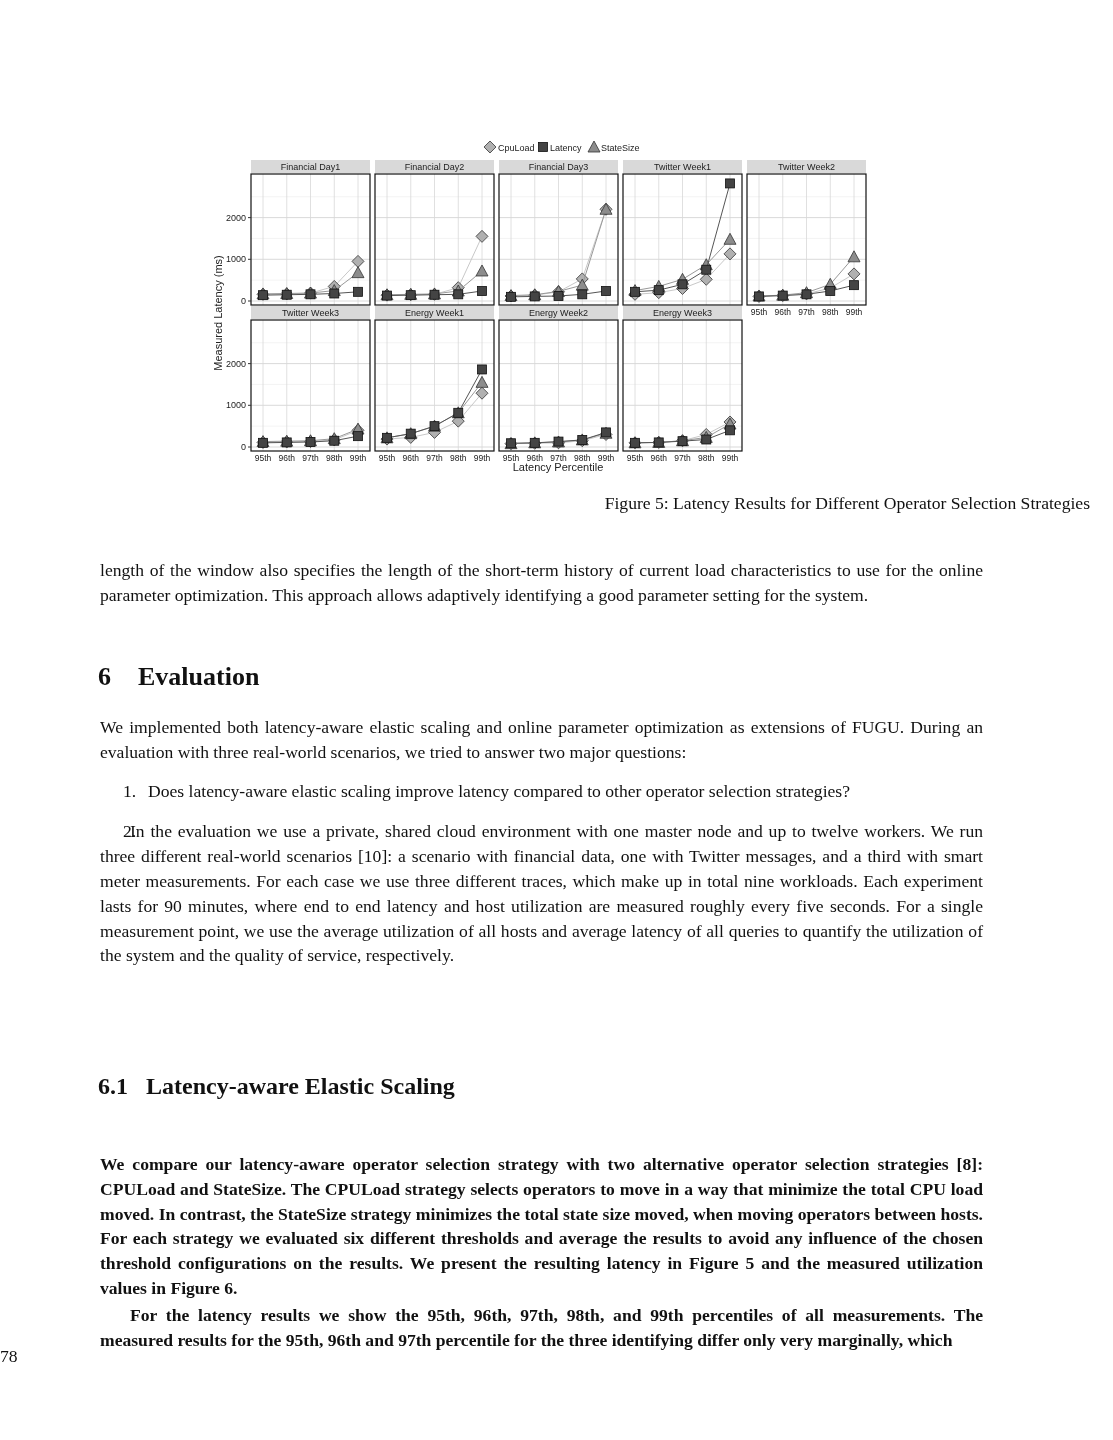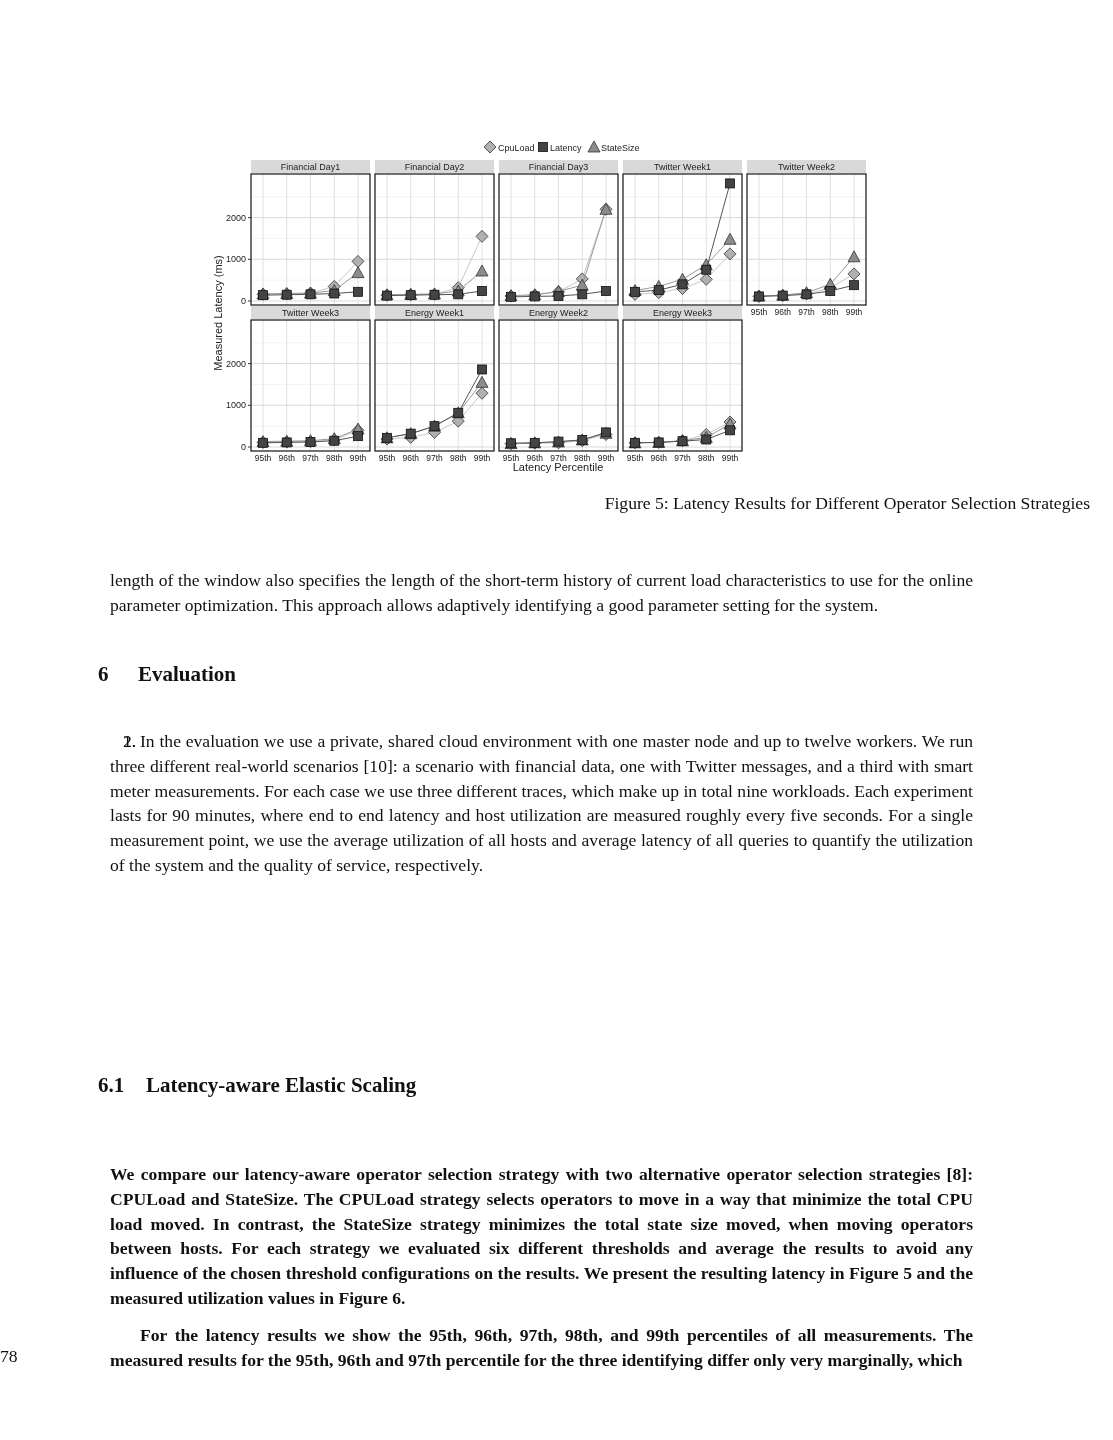--- a/index.html
+++ b/index.html
@@ -1,23 +1,23 @@
 <!DOCTYPE html>
 <html><head>
 <meta charset="utf-8">
 <style>
   html, body { margin: 0; padding: 0; background: #ffffff; }
   body { width: 1113px; height: 1440px; position: relative; overflow: hidden; font-family: "Liberation Serif", "DejaVu Serif", serif; color: #111; }
   .page-text { position: absolute; left: 98px; width: 887px; font-size: 17.6px; line-height: 24.8px; text-align: justify; }
   .caption { position: absolute; top: 493px; left: 10px; width: 1080px; text-align: right; font-size: 17.6px; }
-  .h1 { position: absolute; top: 662px; left: 98px; font-size: 21px; font-weight: bold; }
+  .h1 { position: absolute; top: 662px; left: 98px; font-size: 26px; font-weight: bold; }
   .h1 .num { display: inline-block; width: 40px; }
-  .h2 { position: absolute; top: 1073px; left: 98px; font-size: 21px; font-weight: bold; }
+  .h2 { position: absolute; top: 1073px; left: 98px; font-size: 24px; font-weight: bold; }
   .h2 .num { display: inline-block; width: 48px; }
-  p { margin: 12px; }
+  p { margin: 2px; }
   .indent { text-indent: 30px; }
   ol { margin: 0; padding: 0; list-style: none; }
   ol li { position: relative; padding-left: 50px; padding-right: 0; }
   ol li .n { position: absolute; left: 25px; }
   .pagenum { position: absolute; top: 1346px; left: 0; width: 1080px; text-align: left; font-size: 17.6px; }
   svg text { font-family: "Liberation Sans", "DejaVu Sans", sans-serif; }
   #chart { position: absolute; left: 200px; top: 135px; }
 </style>
 </head>
 <body>
@@ -360,22 +360,23 @@
 
 <div class="caption">Figure 5: Latency Results for Different Operator Selection Strategies</div>
 
 <div class="page-text" style="top:556px;">
   <p>length of the window also specifies the length of the short-term history of current load characteristics to use for the online parameter optimization. This approach allows adaptively identifying a good parameter setting for the system.</p>
 </div>
 
 <div class="h1"><span class="num">6</span><span>Evaluation</span></div>
 
 <div class="page-text" style="top:713px;">
+  <p>We implemented both latency-aware elastic scaling and online parameter optimization as extensions of FUGU. During an evaluation with three real-world scenarios, we tried to answer two major questions:</p>
   <ol style="margin-top:14px;">
-    <li><span class="n">1.</span></li>
+    <li><span class="n">1.</span><span>Does latency-aware elastic scaling improve latency compared to other operator selection strategies?</span></li>
     <li style="margin-top:16px;"><span class="n">2.</span></li>
   </ol>
   <p class="indent" style="margin-top:13px;">In the evaluation we use a private, shared cloud environment with one master node and up to twelve workers. We run three different real-world scenarios [10]: a scenario with financial data, one with Twitter messages, and a third with smart meter measurements. For each case we use three different traces, which make up in total nine workloads. Each experiment lasts for 90 minutes, where end to end latency and host utilization are measured roughly every five seconds. For a single measurement point, we use the average utilization of all hosts and average latency of all queries to quantify the utilization of the system and the quality of service, respectively.</p>
 </div>
 
 <div class="h2"><span class="num">6.1</span><span>Latency-aware Elastic Scaling</span></div>
 
 <div class="page-text" style="top:1150px;font-weight:bold;">
   <p>We compare our latency-aware operator selection strategy with two alternative operator selection strategies [8]: CPULoad and StateSize. The CPULoad strategy selects operators to move in a way that minimize the total CPU load moved. In contrast, the StateSize strategy minimizes the total state size moved, when moving operators between hosts. For each strategy we evaluated six different thresholds and average the results to avoid any influence of the chosen threshold configurations on the results. We present the resulting latency in Figure 5 and the measured utilization values in Figure 6.</p>
   <p class="indent">For the latency results we show the 95th, 96th, 97th, 98th, and 99th percentiles of all measurements. The measured results for the 95th, 96th and 97th percentile for the three identifying differ only very marginally, which</p>

